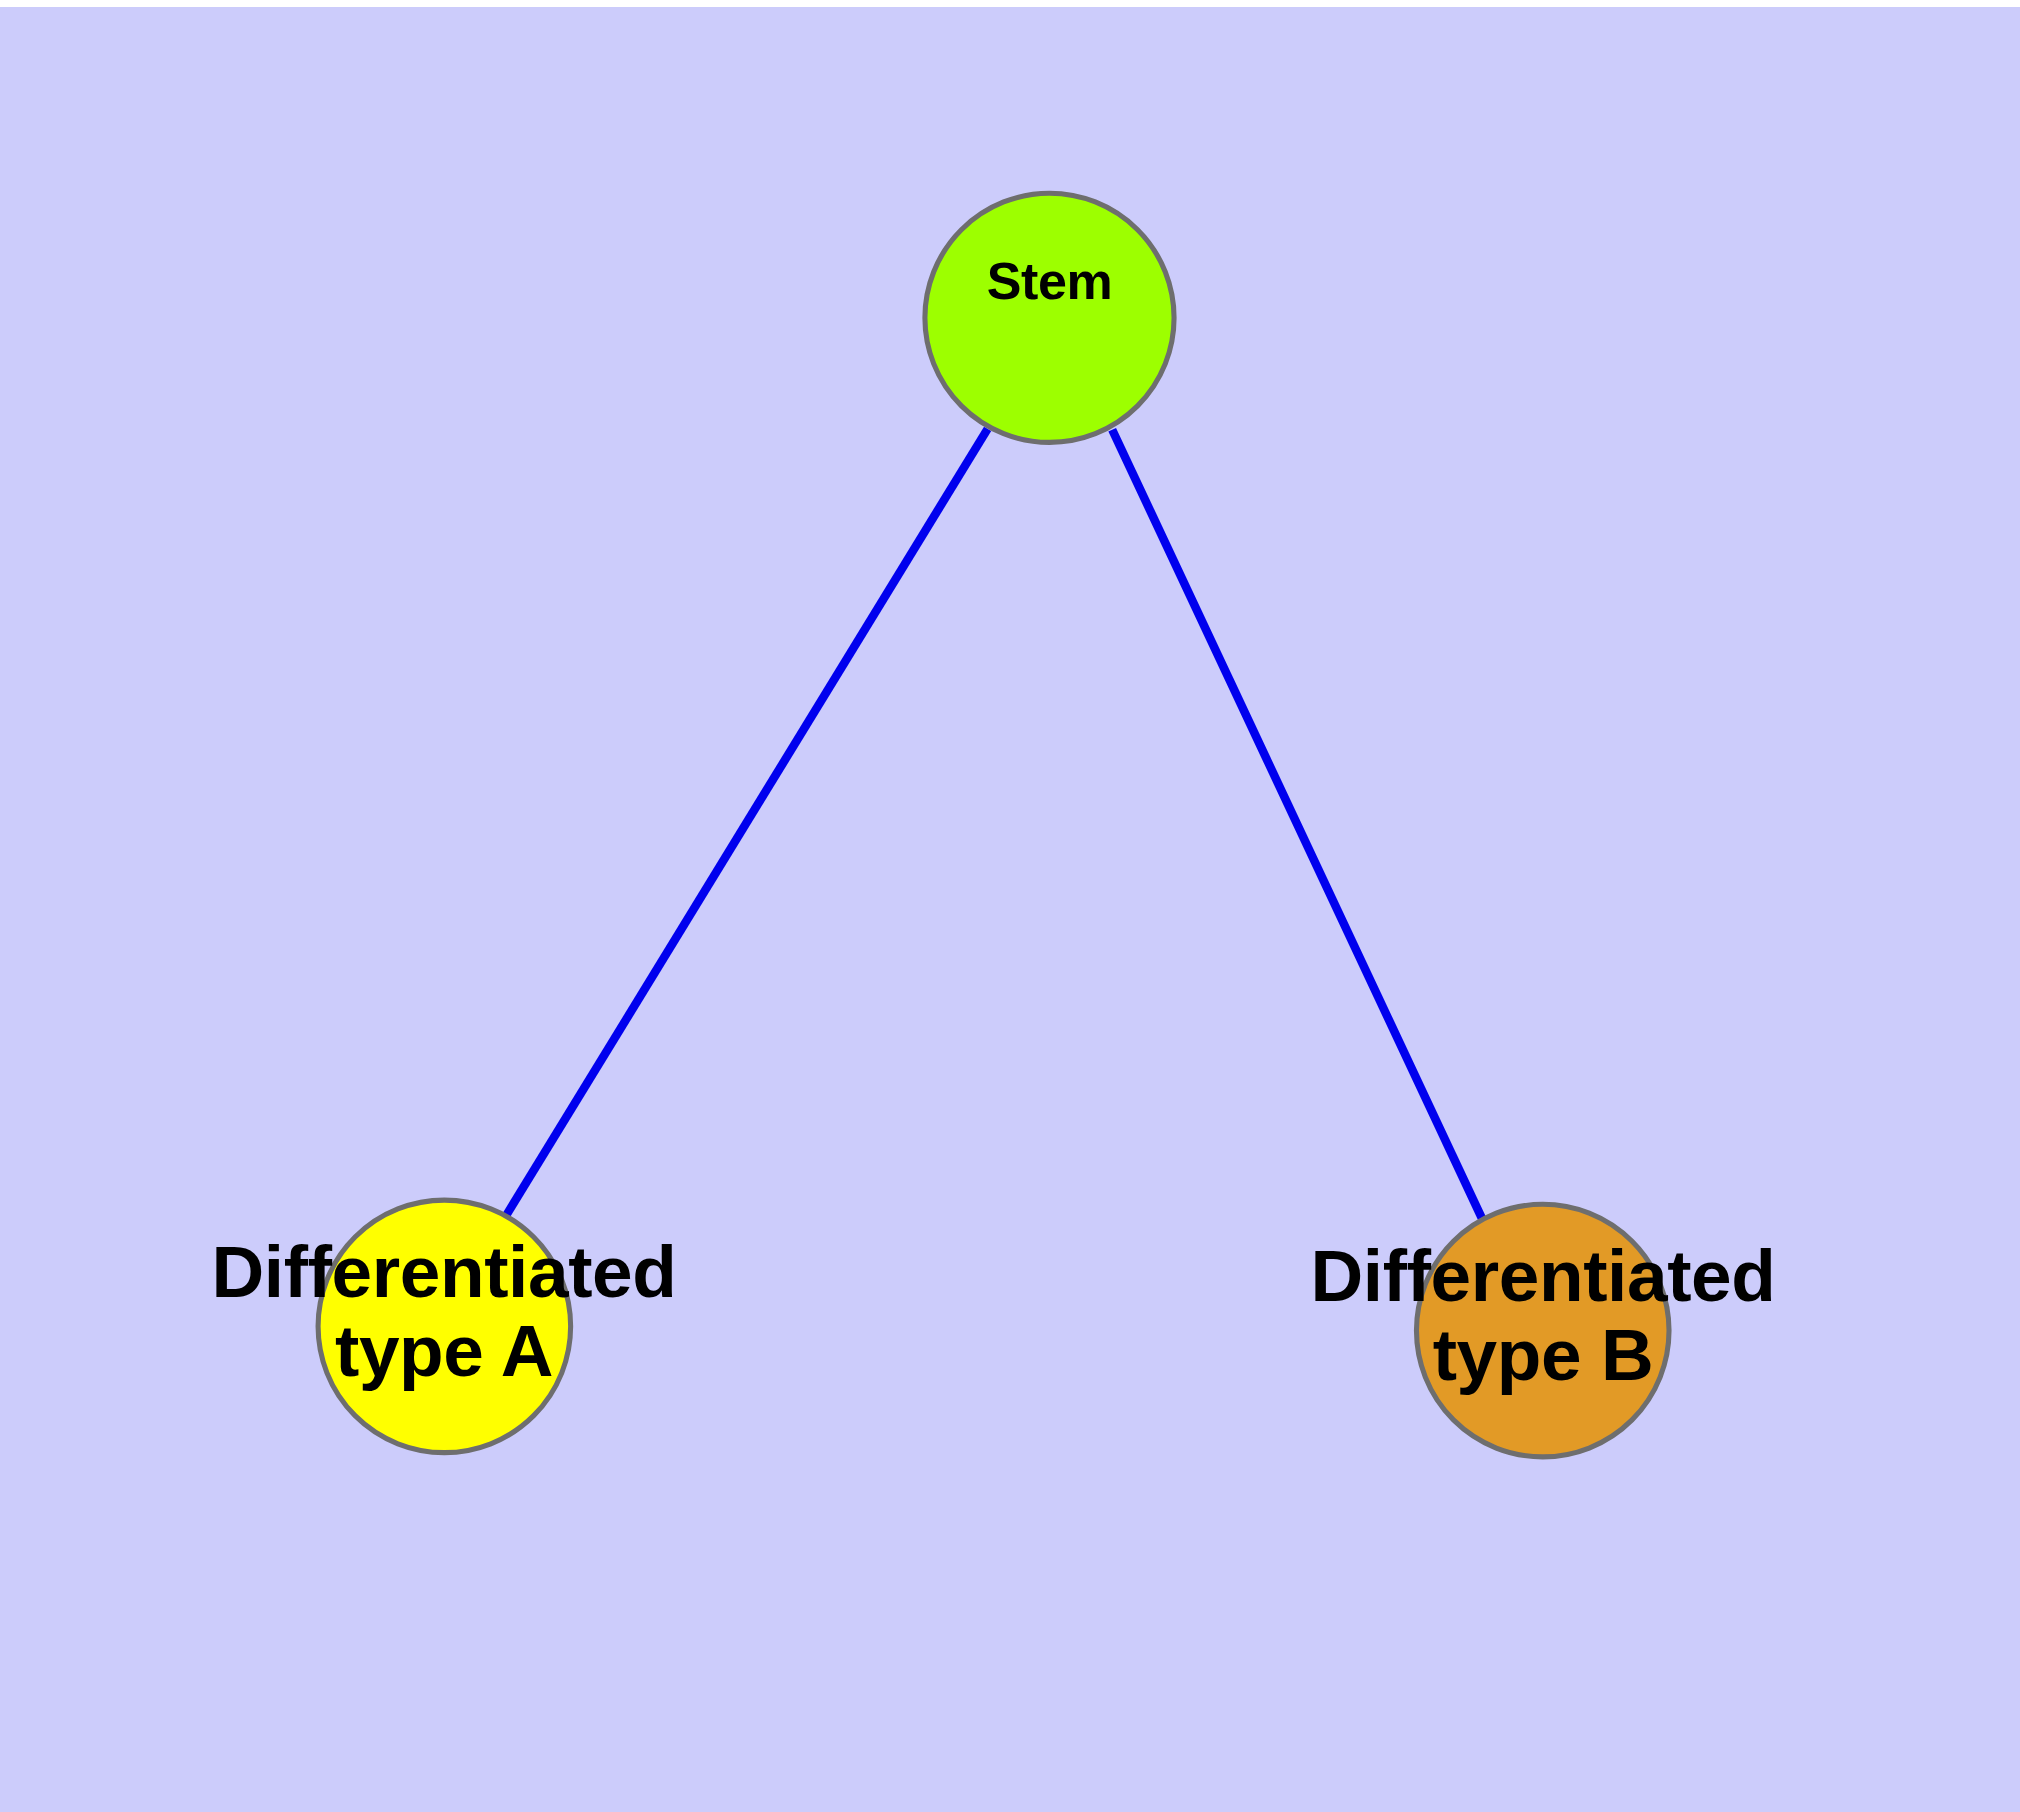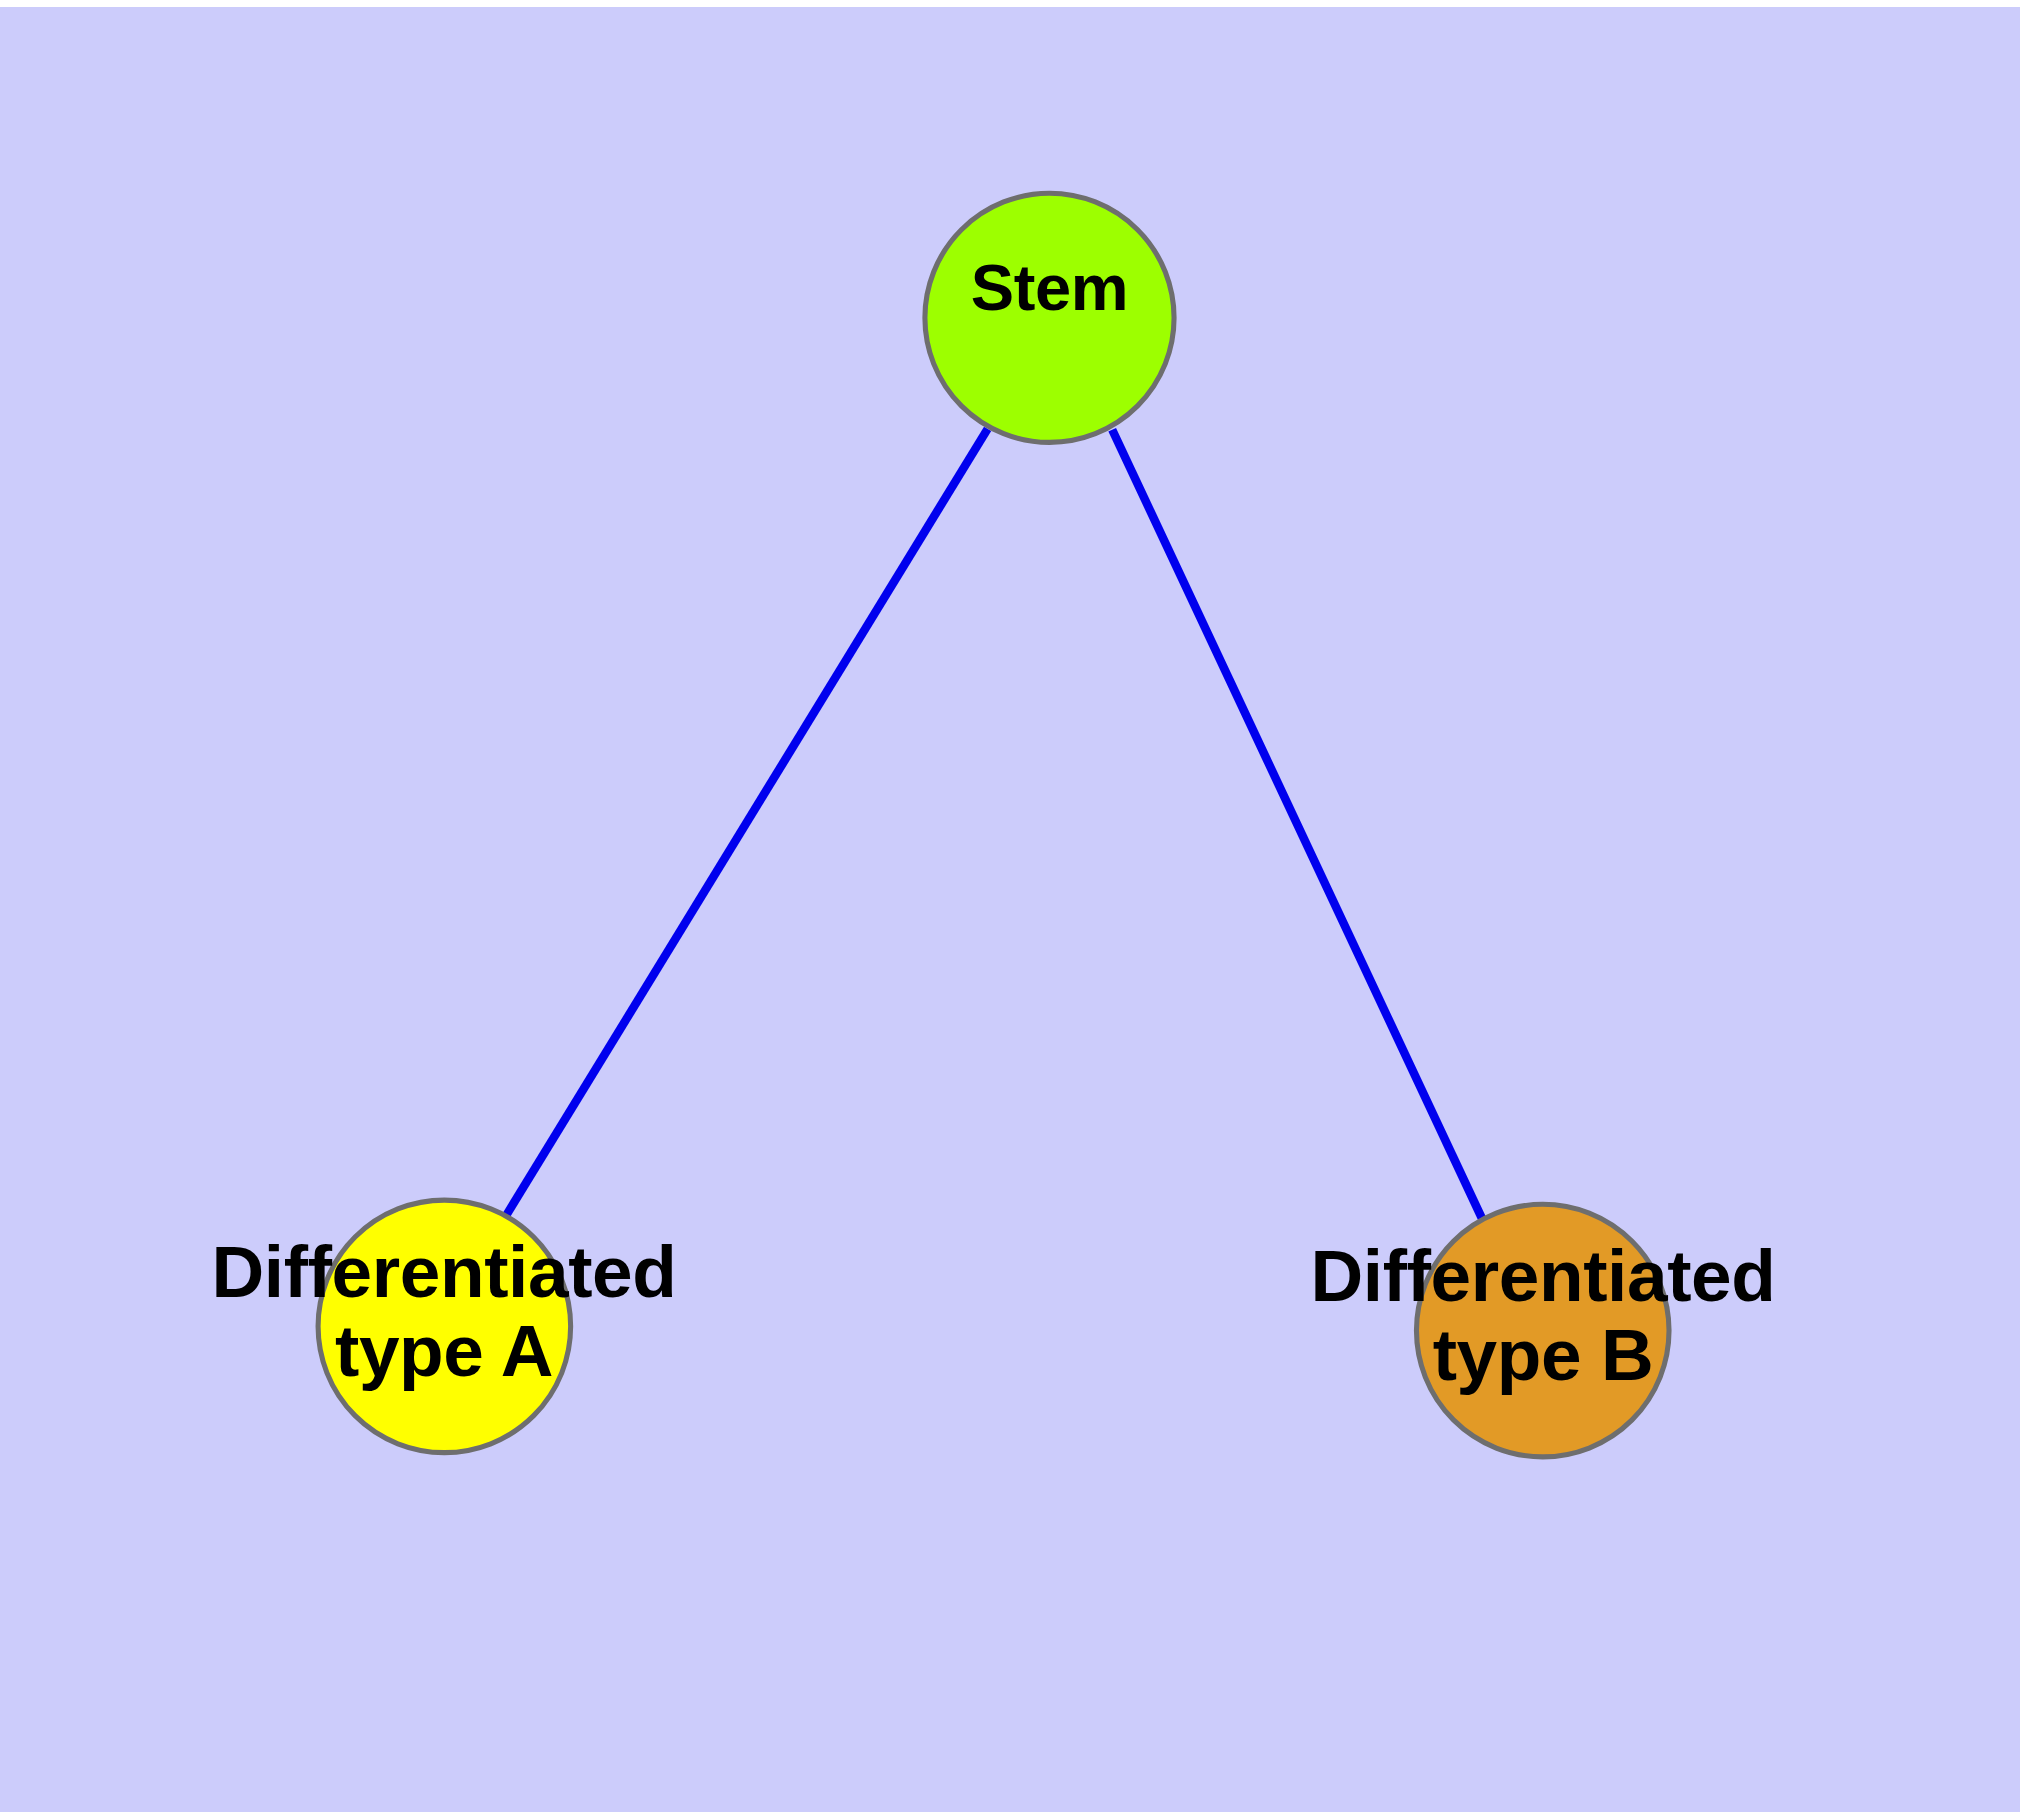--- a/index.html
+++ b/index.html
@@ -37,21 +37,21 @@
     font-weight: bold;
     line-height: 1.08;
     white-space: pre-line;
     pointer-events: none;
     letter-spacing: -0.4px;
   }
   #stem-node-label {
     left: 795px;
     top: 253px;
     width: 509px;
-    font-size: 65px;
+    font-size: 52px;
   }
   #type-a-node-label {
     left: 105px;
     top: 1233px;
     width: 678px;
     font-size: 73px;
   }
   #type-b-node-label {
     left: 1204px;
     top: 1237px;

